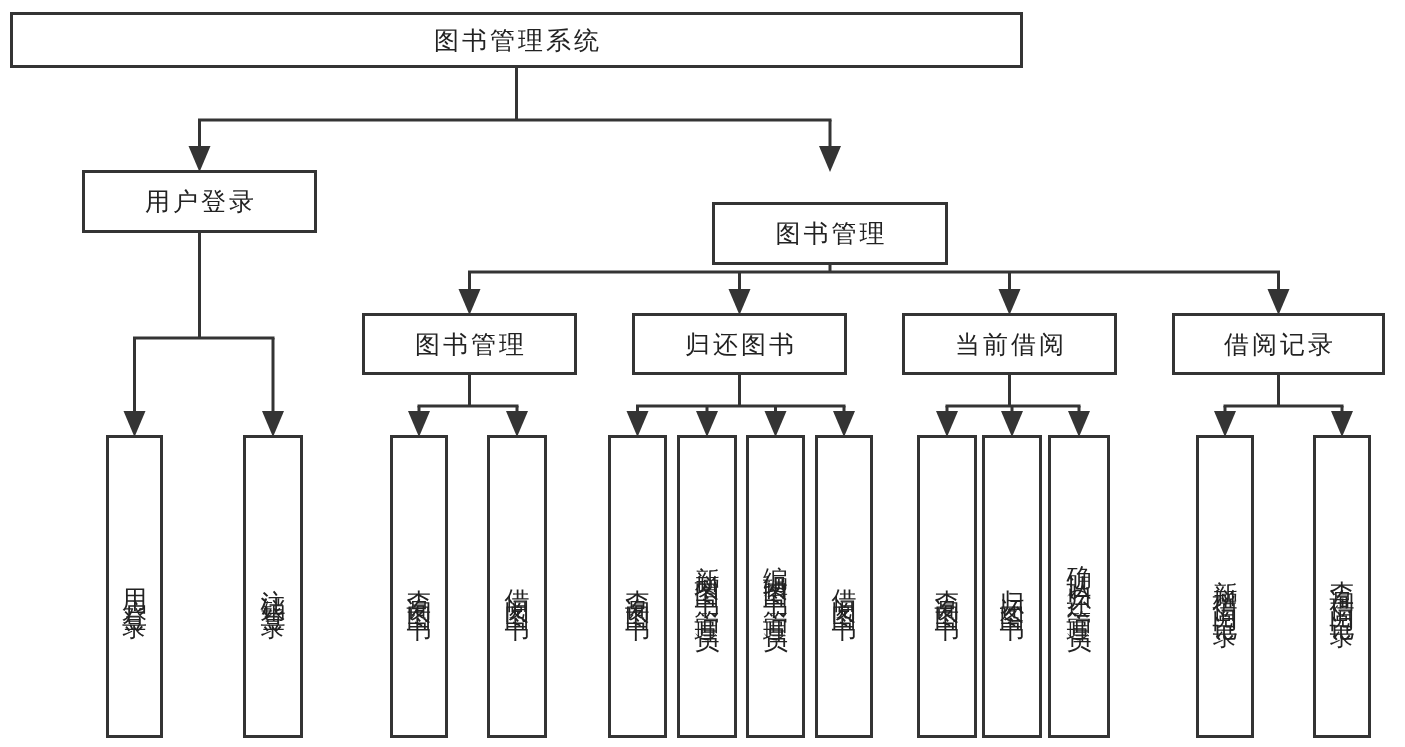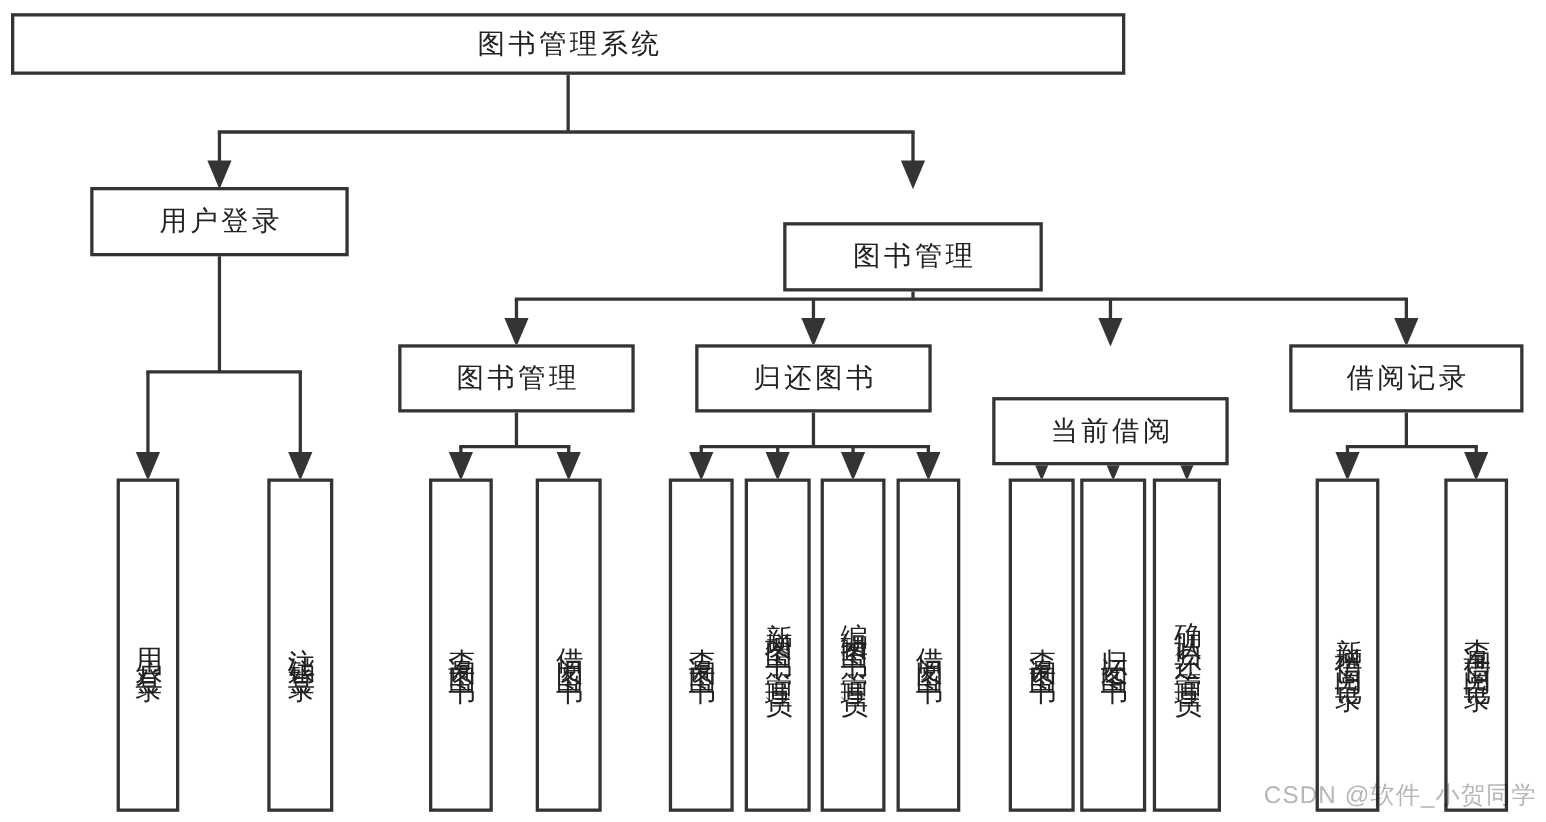--- a/index.html
+++ b/index.html
@@ -114,30 +114,29 @@
       <polygon points="1214,411 1236,411 1225,437" fill="#343434"></polygon>
       <line x1="1342" y1="406" x2="1342" y2="417" stroke="#343434" stroke-width="3"></line>
       <polygon points="1331,411 1353,411 1342,437" fill="#343434"></polygon>
     </svg>
   <div id="nodes">
       <div class="node horizontal" style="left: 10px; top: 12px; width: 1013px; height: 56px; border-color: rgb(52, 52, 52); background: rgb(255, 255, 255); color: rgb(34, 34, 34);">图书管理系统</div>
       <div class="node horizontal" style="left: 82px; top: 170px; width: 235px; height: 63px; border-color: rgb(52, 52, 52); background: rgb(255, 255, 255); color: rgb(34, 34, 34);">用户登录</div>
       <div class="node horizontal" style="left: 712px; top: 170px; width: 236px; height: 63px; border-color: rgb(52, 52, 52); background: rgb(255, 255, 255); color: rgb(34, 34, 34); margin-top: 32px;">图书管理</div>
       <div class="node horizontal" style="left: 362px; top: 313px; width: 215px; height: 62px; border-color: rgb(52, 52, 52); background: rgb(255, 255, 255); color: rgb(34, 34, 34);">图书管理</div>
       <div class="node horizontal" style="left: 632px; top: 313px; width: 215px; height: 62px; border-color: rgb(52, 52, 52); background: rgb(255, 255, 255); color: rgb(34, 34, 34);">归还图书</div>
-      <div class="node horizontal" style="left: 902px; top: 313px; width: 215px; height: 62px; border-color: rgb(52, 52, 52); background: rgb(255, 255, 255); color: rgb(34, 34, 34); margin-top: 48px;">当前借阅</div>
+      <div class="node horizontal" style="left: 902px; top: 313px; width: 215px; height: 62px; border-color: rgb(52, 52, 52); background: rgb(255, 255, 255); color: rgb(34, 34, 34);">当前借阅</div>
       <div class="node horizontal" style="left: 1172px; top: 313px; width: 213px; height: 62px; border-color: rgb(52, 52, 52); background: rgb(255, 255, 255); color: rgb(34, 34, 34);">借阅记录</div>
       <div class="node vertical" style="left: 106px; top: 435px; width: 57px; height: 303px; border-color: rgb(52, 52, 52); background: rgb(255, 255, 255); color: rgb(34, 34, 34);">用户登录</div>
       <div class="node vertical" style="left: 243px; top: 435px; width: 60px; height: 303px; border-color: rgb(52, 52, 52); background: rgb(255, 255, 255); color: rgb(34, 34, 34);">注销登录</div>
       <div class="node vertical" style="left: 390px; top: 435px; width: 58px; height: 303px; border-color: rgb(52, 52, 52); background: rgb(255, 255, 255); color: rgb(34, 34, 34);">查询图书</div>
       <div class="node vertical" style="left: 487px; top: 435px; width: 60px; height: 303px; border-color: rgb(52, 52, 52); background: rgb(255, 255, 255); color: rgb(34, 34, 34);">借阅图书</div>
       <div class="node vertical" style="left: 608px; top: 435px; width: 59px; height: 303px; border-color: rgb(52, 52, 52); background: rgb(255, 255, 255); color: rgb(34, 34, 34);">查询图书</div>
       <div class="node vertical" style="left: 677px; top: 435px; width: 60px; height: 303px; border-color: rgb(52, 52, 52); background: rgb(255, 255, 255); color: rgb(34, 34, 34);">新增图书（管理员）</div>
       <div class="node vertical" style="left: 746px; top: 435px; width: 59px; height: 303px; border-color: rgb(52, 52, 52); background: rgb(255, 255, 255); color: rgb(34, 34, 34);">编辑图书（管理员）</div>
       <div class="node vertical" style="left: 815px; top: 435px; width: 58px; height: 303px; border-color: rgb(52, 52, 52); background: rgb(255, 255, 255); color: rgb(34, 34, 34);">借阅图书</div>
       <div class="node vertical" style="left: 917px; top: 435px; width: 60px; height: 303px; border-color: rgb(52, 52, 52); background: rgb(255, 255, 255); color: rgb(34, 34, 34);">查询图书</div>
       <div class="node vertical" style="left: 982px; top: 435px; width: 60px; height: 303px; border-color: rgb(52, 52, 52); background: rgb(255, 255, 255); color: rgb(34, 34, 34);">归还图书</div>
       <div class="node vertical" style="left: 1048px; top: 435px; width: 62px; height: 303px; border-color: rgb(52, 52, 52); background: rgb(255, 255, 255); color: rgb(34, 34, 34);">确认归还（管理员）</div>
       <div class="node vertical" style="left: 1196px; top: 435px; width: 58px; height: 303px; border-color: rgb(52, 52, 52); background: rgb(255, 255, 255); color: rgb(34, 34, 34);">新增借阅记录</div>
       <div class="node vertical" style="left: 1313px; top: 435px; width: 58px; height: 303px; border-color: rgb(52, 52, 52); background: rgb(255, 255, 255); color: rgb(34, 34, 34);">查询借阅记录</div>
     </div>
-  <div class="watermark">CSDN @软件_小贺同学</div>
 </div>
 
 </body></html>

